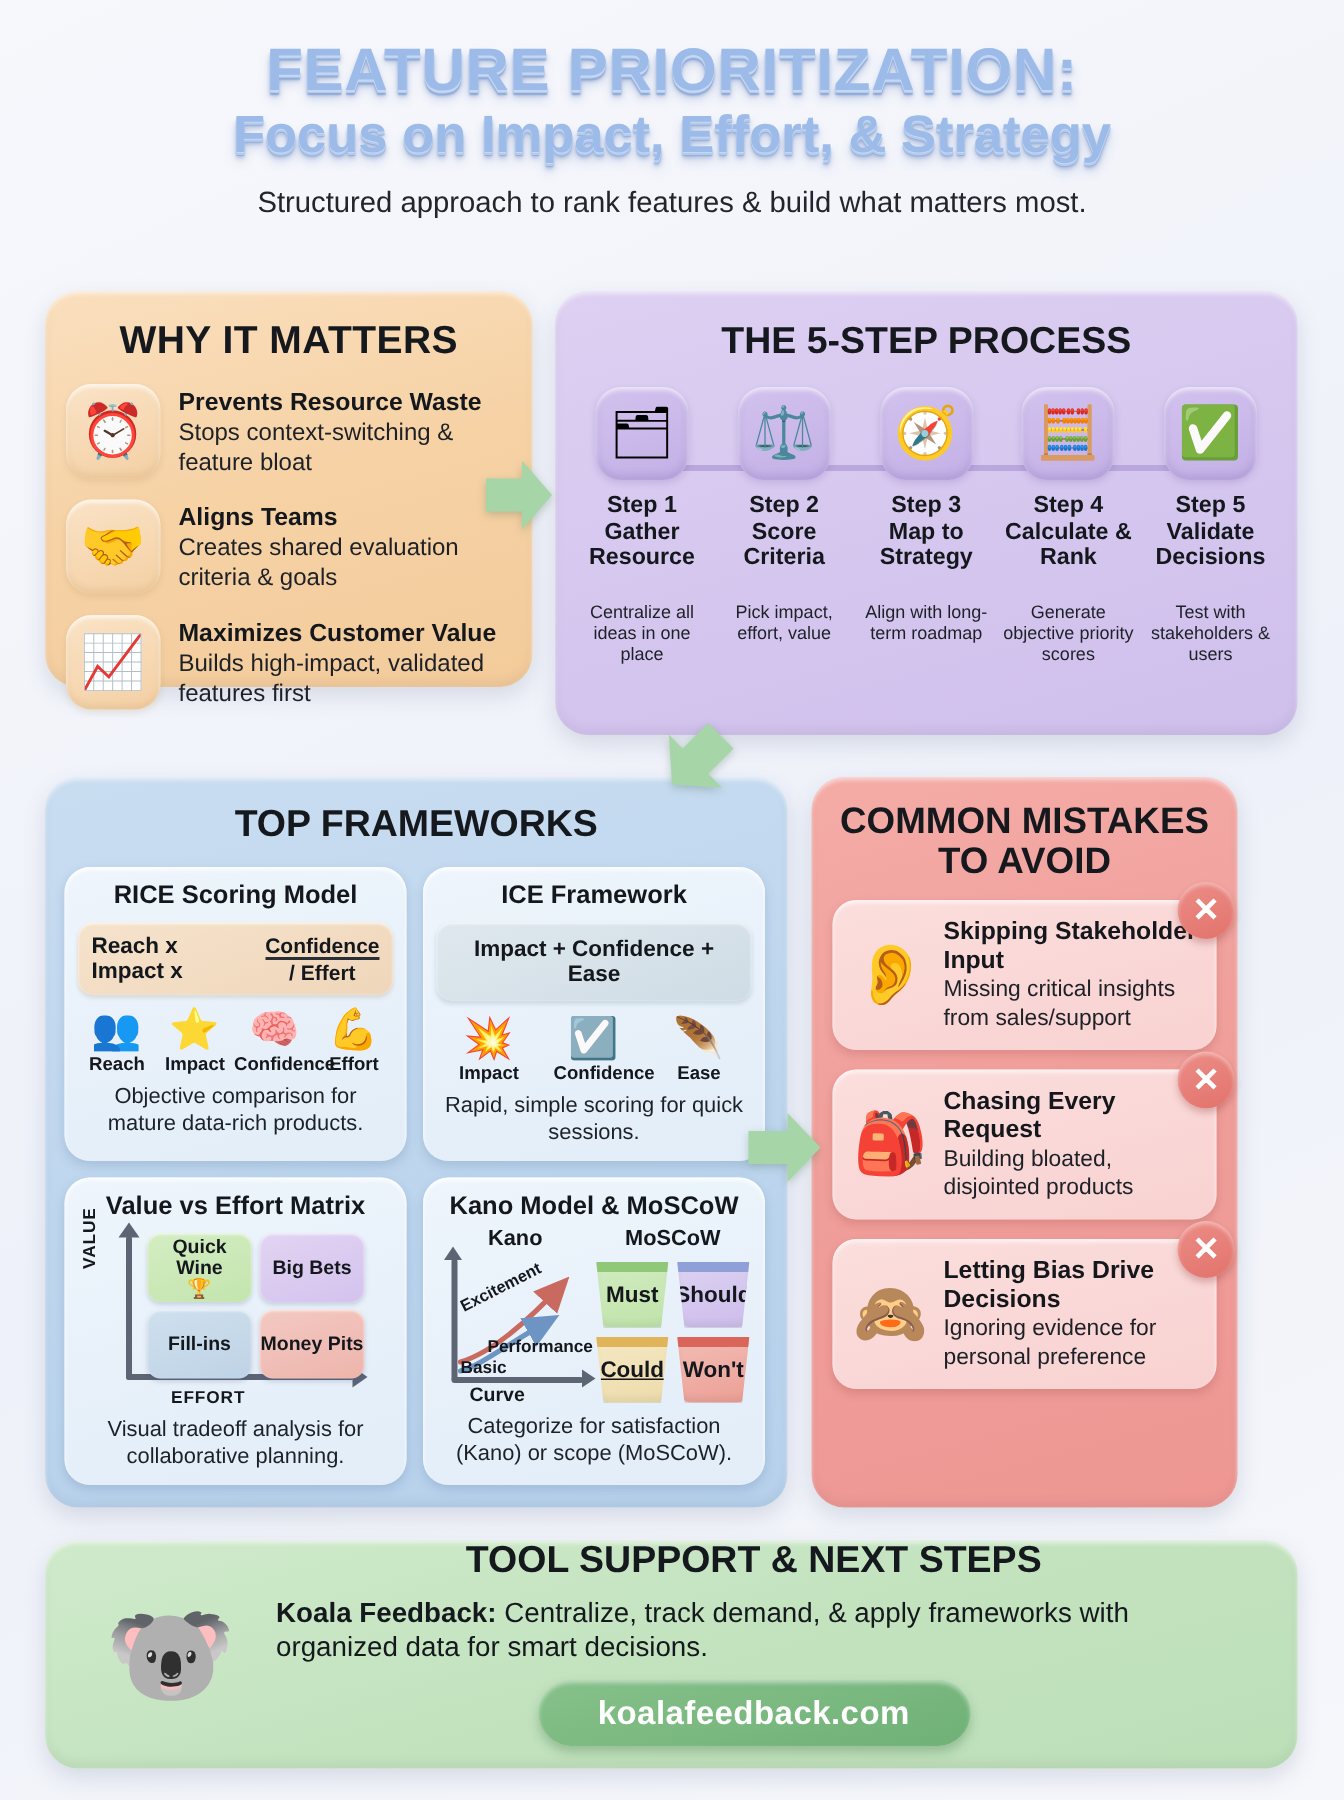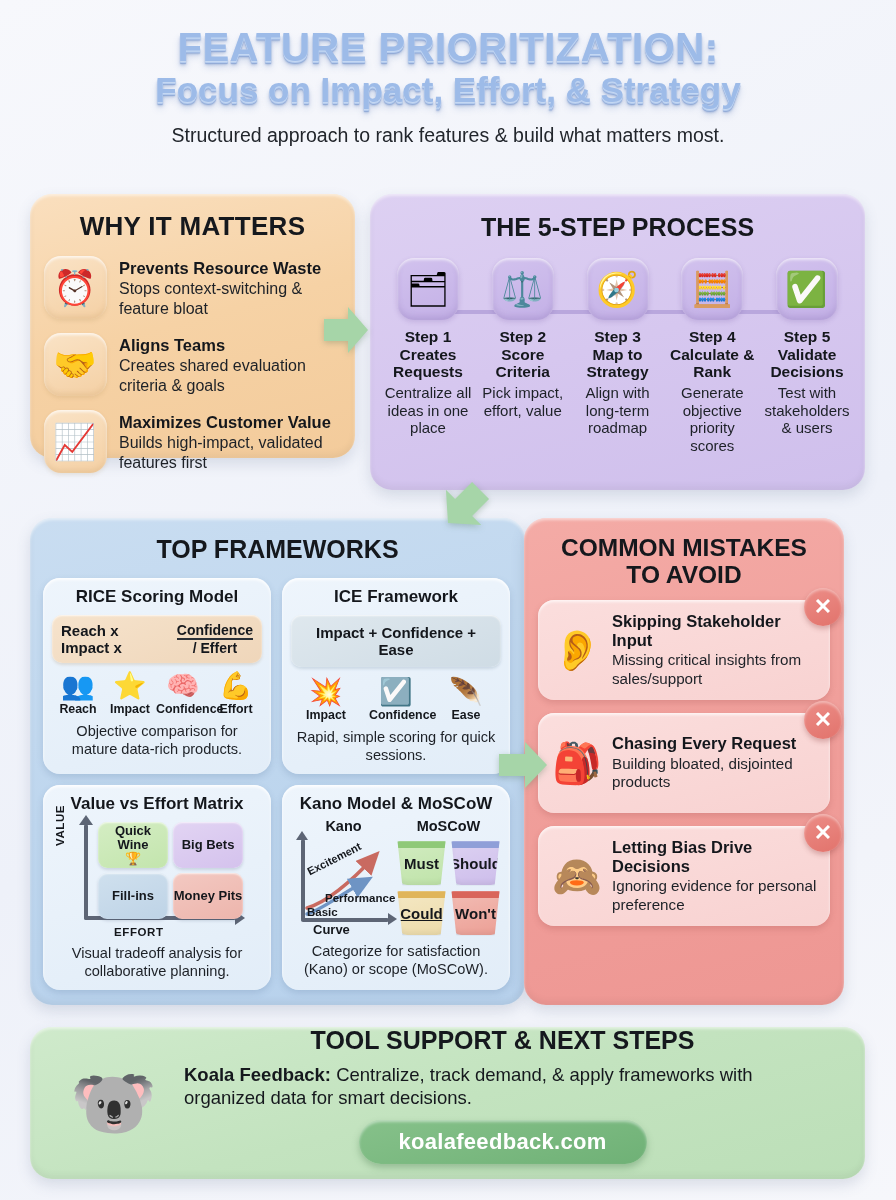--- a/index.html
+++ b/index.html
@@ -83,21 +83,21 @@
   .step-ico {
     width: 62px; height: 62px; margin: 0 auto;
     border-radius: 17px;
     background: linear-gradient(160deg,#d2c2ee,#c3b0e6);
     box-shadow: inset 0 2px 3px rgba(255,255,255,.65), inset 0 -3px 6px rgba(90,60,140,.18),
                 0 2px 5px rgba(110,80,160,.20);
     display: flex; align-items: center; justify-content: center;
     font-size: 34px; line-height: 1;
   }
   .step-name { margin-top: 8px; font-size: 15.5px; font-weight: 700; color: #14171c; line-height: 1.14; }
-  .step-desc { margin-top: 3px; font-size: 15px; color: #1d2127; line-height: 1.18; }
+  .step-desc { margin-top: 20px; font-size: 12px; color: #1d2127; line-height: 1.18; }
 
   
   #frameworks {
     left: 30px; top: 518px; width: 495px; height: 487px;
     background: linear-gradient(165deg,#c9ddf1 0%,#bed6ee 50%,#b7d1ec 100%);
   }
   #frameworks .panel-title { font-size: 25px; padding-top: 17px; }
   .fw-grid { display: flex; flex-wrap: wrap; gap: 11px; padding: 14px 13px 0; }
   .fw-card {
     width: 228px;
@@ -211,21 +211,21 @@
   .b-must::before { background:#8fc978; }
   .b-should { background: linear-gradient(165deg,#ddd2f2,#cdbdeb); }
   .b-should::before { background:#8f9fd8; }
   .b-could { background: linear-gradient(165deg,#f4e8c4,#eddbaa); text-decoration: underline; }
   .b-could::before { background:#e0b55a; }
   .b-wont { background: linear-gradient(165deg,#f2bdb5,#ec9f95); }
   .b-wont::before { background:#d9655b; }
 
   
   #mistakes {
-    left: 524px; top: 518px; width: 320px; height: 487px;
+    left: 541px; top: 518px; width: 284px; height: 487px;
     background: linear-gradient(165deg,#f4aba6 0%,#f09e9a 50%,#ee9793 100%);
   }
   #mistakes .panel-title { font-size: 24.5px; padding-top: 16px; line-height: 1.12; }
   .mk-list { padding: 11px 14px 0; }
   .mk-card {
     position: relative; border-radius: 16px; margin-bottom: 13px;
     background: linear-gradient(165deg,#fbdedd,#f8d2d1);
     box-shadow: 0 3px 6px rgba(150,70,70,.22), inset 0 2px 3px rgba(255,255,255,.7);
     display: flex; align-items: center; padding: 11px 12px 11px 8px; min-height: 100px;
   }
@@ -305,21 +305,21 @@
       </div>
     </div>
   </div>
 
   <div class="panel" id="process">
     <div class="panel-title">THE 5-STEP PROCESS</div>
     <div class="steps">
       <div class="step-line"></div>
       <div class="step">
         <div class="step-ico">🗂</div>
-        <div class="step-name"><span>Step 1</span><br><span>Creates Requests</span></div>
+        <div class="step-name"><span>Step 1</span><br><span>Gather Resource</span></div>
         <div class="step-desc">Centralize all ideas in one place</div>
       </div>
       <div class="step">
         <div class="step-ico">⚖️</div>
         <div class="step-name"><span>Step 2</span><br><span>Score Criteria</span></div>
         <div class="step-desc">Pick impact, effort, value</div>
       </div>
       <div class="step">
         <div class="step-ico">🧭</div>
         <div class="step-name"><span>Step 3</span><br><span>Map to Strategy</span></div>

